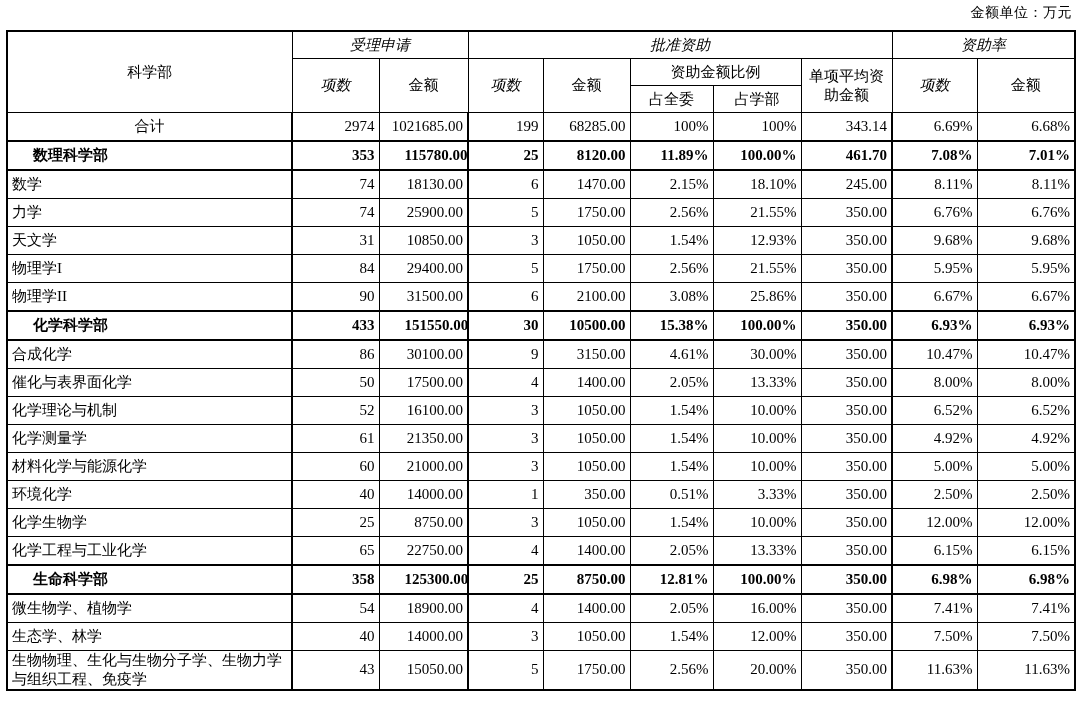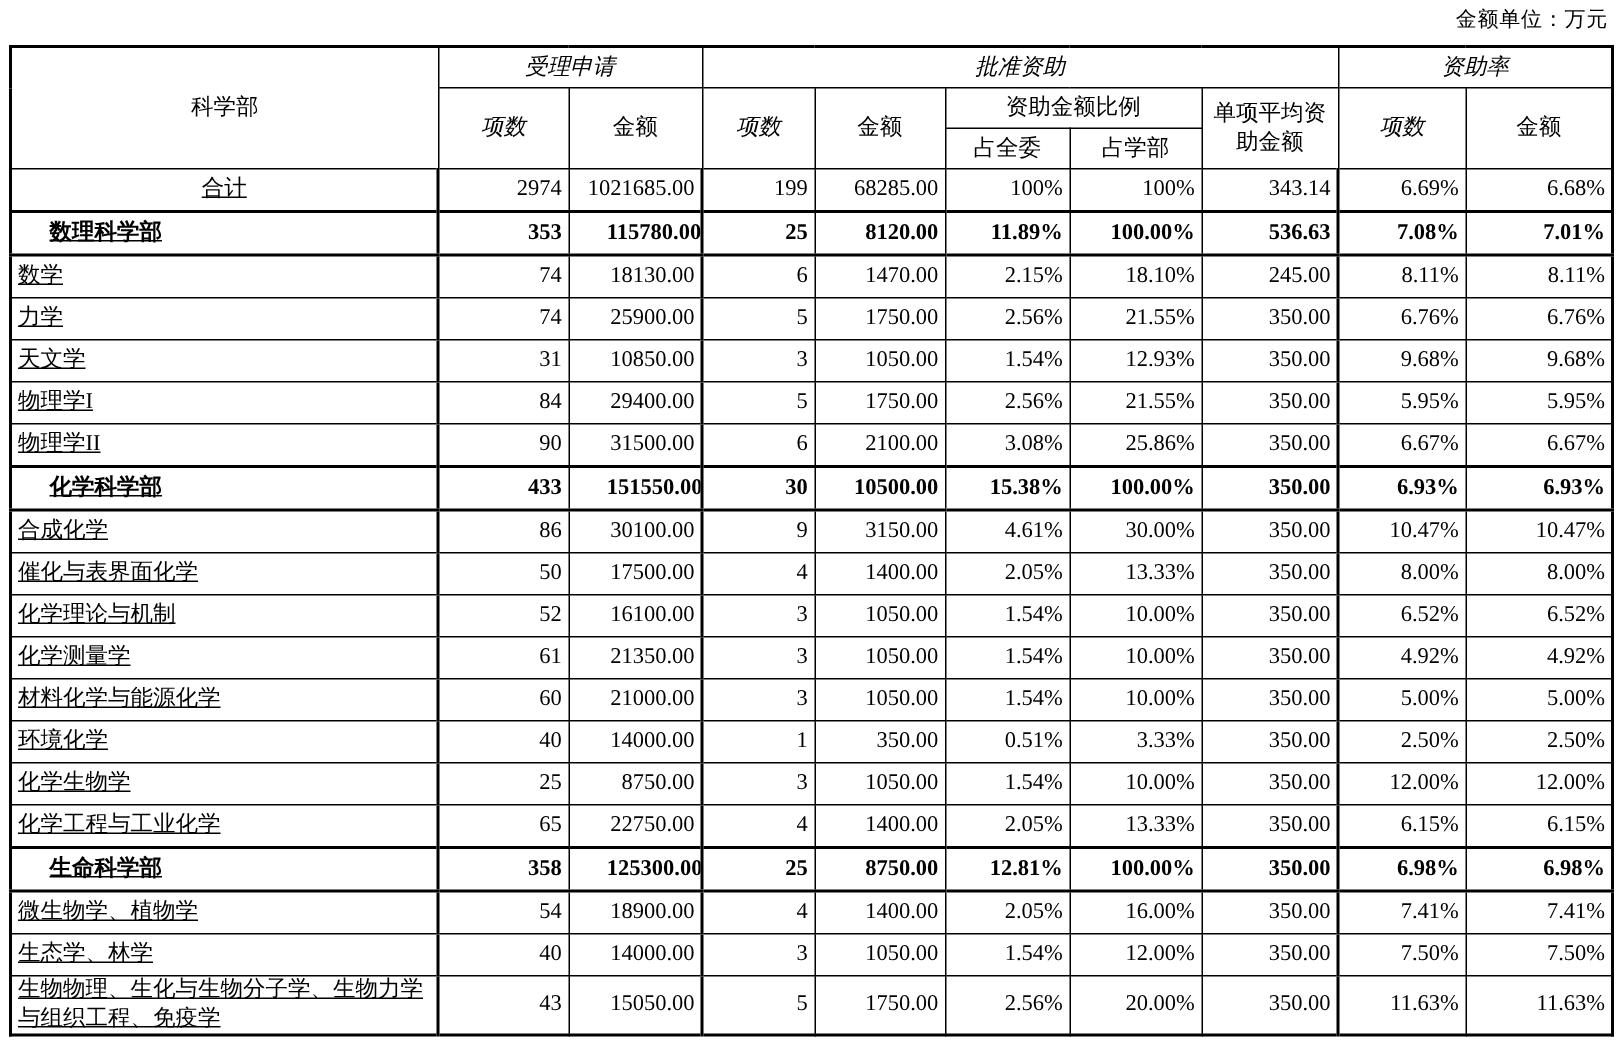--- a/index.html
+++ b/index.html
@@ -25,21 +25,21 @@
     line-height:1.25;
   }
   
   table.funding{border:2px solid #000;}
   table.funding thead th{
     font-weight:normal;
     text-align:center;vertical-align:middle;
     height:26px;
   }
   table.funding tbody td{height:27px;}
-  td.label{text-align:left;padding-left:5px;text-decoration:underline;}
+  td.label{text-align:left;padding-left:5px;}
   td.label.center{text-align:center;}
   td.num{text-align:right;padding-right:7px;}
   tr.section-row td{font-weight:bold;border-top:2px solid #000;border-bottom:2px solid #000;padding-left:25px;}
   
   table.funding tbody td:nth-child(2),
   table.funding tbody td:nth-child(4),
   table.funding tbody td:nth-child(9){border-left:2px solid #000;}
   th.gb{border-left:2px solid #000;font-style:italic;}
   th.avg-head{line-height:1.3;padding:0 10px;margin-top:10px;}
 </style>
@@ -97,21 +97,21 @@
         <td class="num">6.68%</td>
       </tr>
       <tr class="section-row">
         <td class="label">数理科学部</td>
         <td class="num">353</td>
         <td class="num">115780.00</td>
         <td class="num">25</td>
         <td class="num">8120.00</td>
         <td class="num">11.89%</td>
         <td class="num">100.00%</td>
-        <td class="num">536.63</td>
+        <td class="num">461.70</td>
         <td class="num">7.08%</td>
         <td class="num">7.01%</td>
       </tr>
       <tr>
         <td class="label">数学</td>
         <td class="num">74</td>
         <td class="num">18130.00</td>
         <td class="num">6</td>
         <td class="num">1470.00</td>
         <td class="num">2.15%</td>

